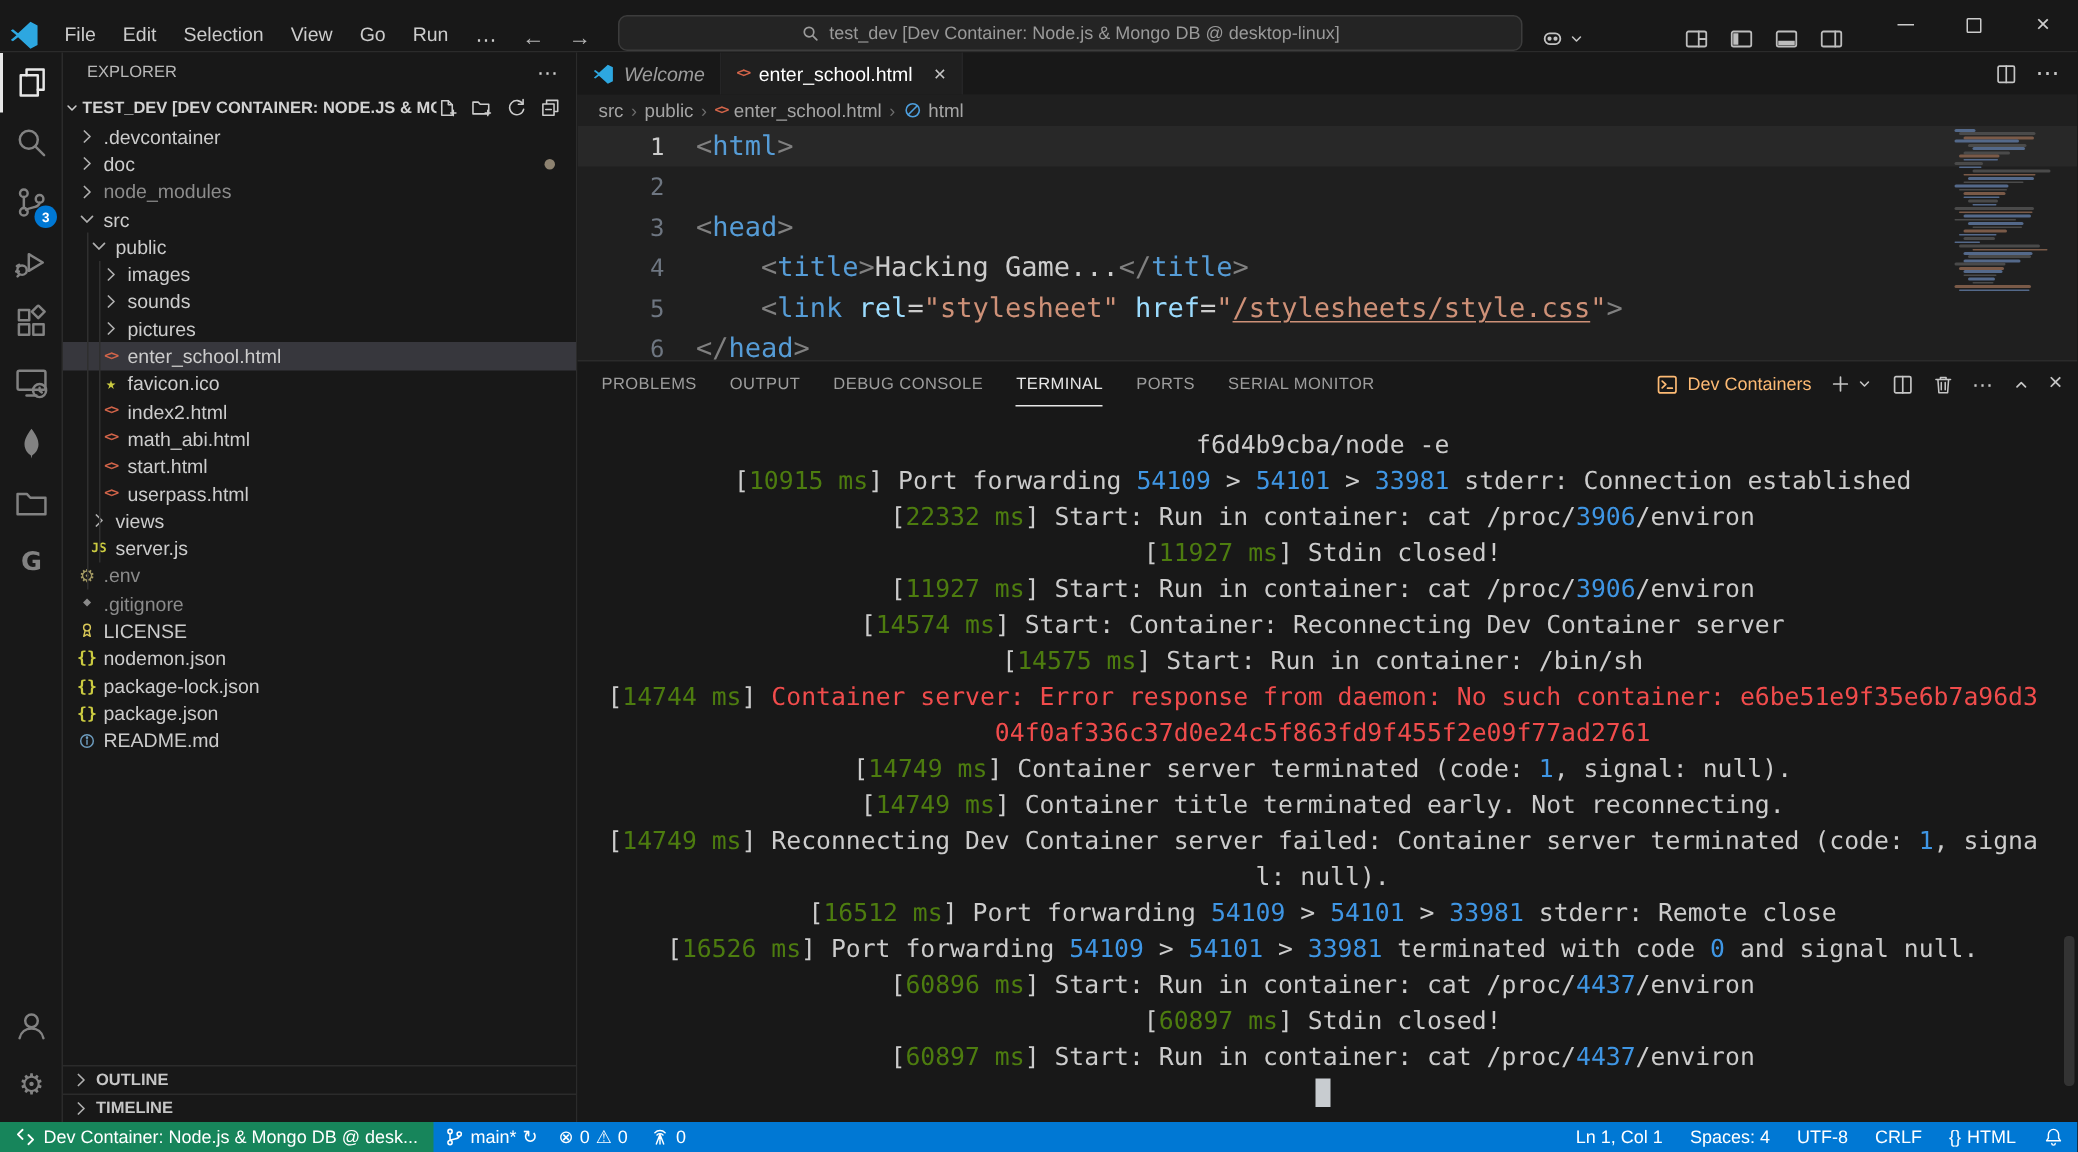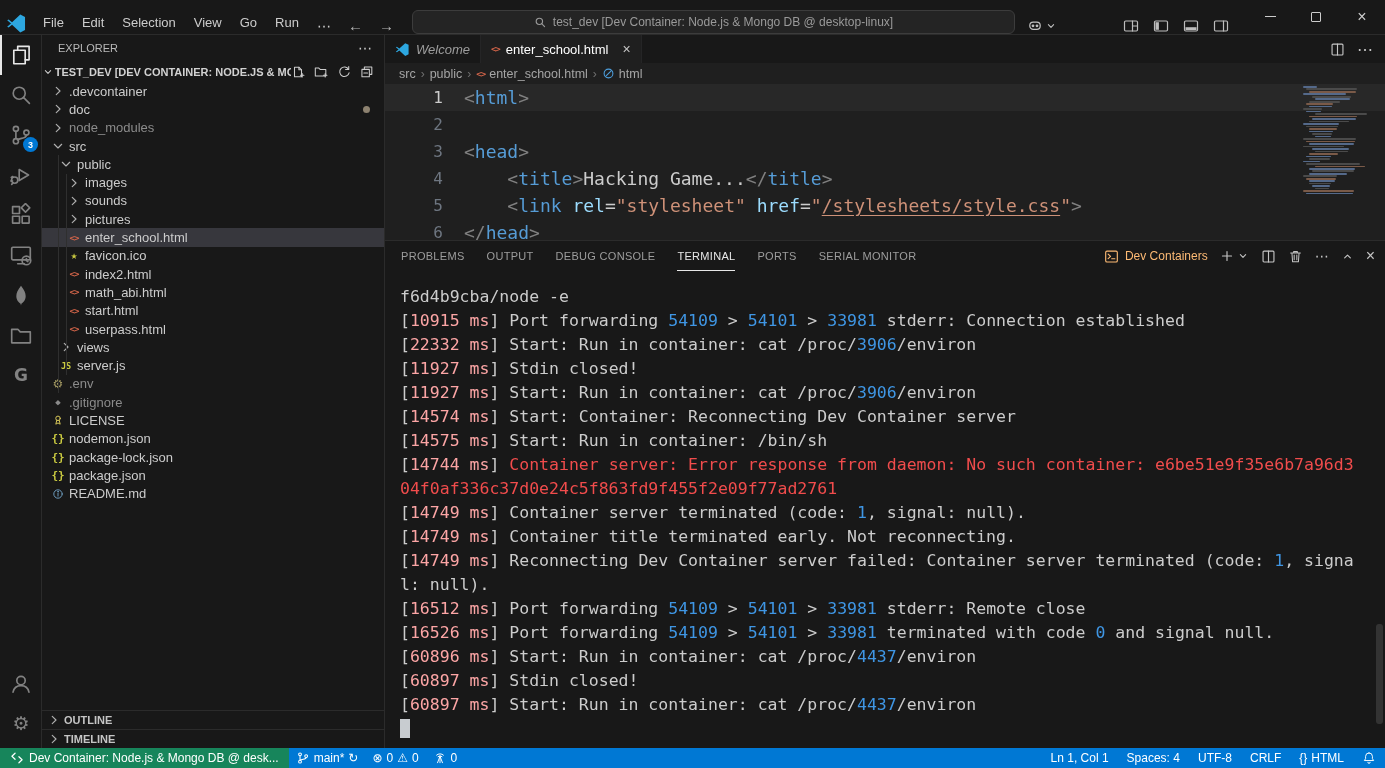--- a/index.html
+++ b/index.html
@@ -111,22 +111,22 @@
   #panel-tabs { display:flex; gap:22px; height:100%; }
   .ptab { display:flex; align-items:center; font-size:11px; color:#9d9d9d; letter-spacing:0.3px;
     border-bottom:1px solid transparent; padding-top:1px; }
   .ptab.active { color:#e7e7e7; border-bottom:1px solid #e7e7e7; }
   .panel-actions { margin-left:auto; display:flex; align-items:center; gap:12px; color:#c5c5c5; }
   .term-entry { display:flex; align-items:flex-start; gap:6px; font-size:12px; color:#fdba74; }
   .pa-group { display:flex; align-items:center; gap:3px; }
   .pa-more { font-size:14px; }
   #terminal { padding:14px 0 0 15px; font-family:"DejaVu Sans Mono", monospace;
     font-size:16.5px; line-height:24px; }
-  .tline { width:97ch; white-space:pre-wrap; word-break:break-all; }
-  .t-w{color:#cccccc} .t-g{color:#fca5a5} .t-b{color:#3f96e4} .t-r{color:#f14c4c}
+  .tline { width:97ch; white-space:pre-wrap; word-break:break-all;text-align:center; }
+  .t-w{color:#cccccc} .t-g{color:#4d7c0f} .t-b{color:#3f96e4} .t-r{color:#f14c4c}
   .tcursor { display:inline-block; width:10px; height:19px; background:#c8ccd0; vertical-align:text-bottom; }
   #term-scroll { position:absolute; right:2px; bottom:24px; width:7px; height:100px;
     background:#4a4a4a; opacity:0.55; border-radius:3px; }
 
   
   #statusbar { position:absolute; left:0; top:748px; width:1385px; height:20px;
     background:#0078d4; display:flex; align-items:center; font-size:12px; color:#ffffff; }
   .remote-chip { height:20px; display:flex; align-items:center; gap:5px; padding:0 10px;
     font-size:12px; }
   .sb-item { display:flex; align-items:center; gap:4px; padding:0 7px; height:20px; }

